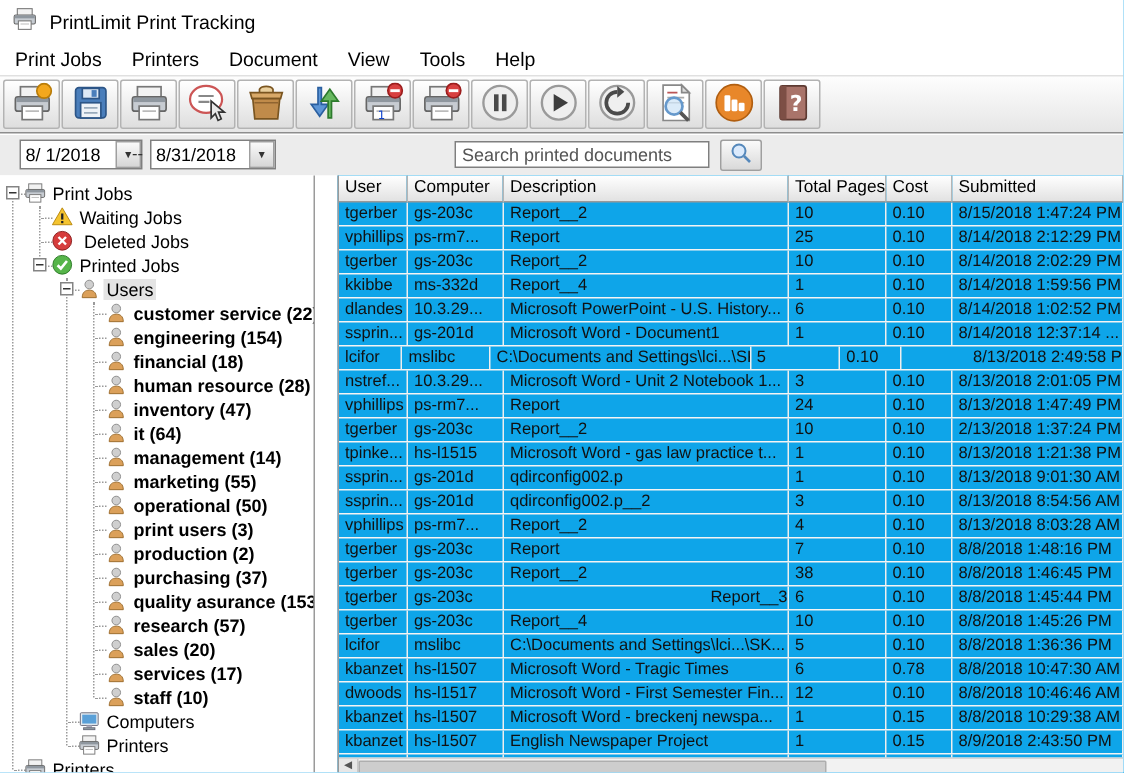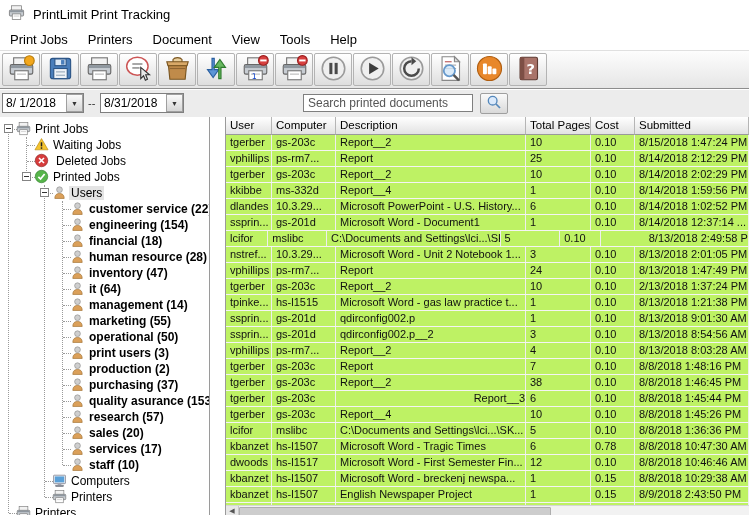--- a/index.html
+++ b/index.html
@@ -17,21 +17,21 @@
   
   .toolbar{position:absolute;top:50px;left:0;right:0;height:39px;background:linear-gradient(#fdfdfd,#e6e6e6);border-top:1px solid #e0e0e0;border-bottom:1px solid #8d8d8d;display:flex;align-items:center;padding-left:2px;box-sizing:border-box;}
   .tbtn{width:38px;height:33px;border:1px solid #b3b3b3;border-radius:2px;background:linear-gradient(#ffffff,#dedede);margin-right:1px;display:flex;align-items:center;justify-content:center;}
   .tbtn svg{width:27px;height:27px;}
 
   
   .filterbar{position:absolute;top:90px;left:0;right:0;height:27px;background:#ececec;}
   .datecombo{position:absolute;top:3px;height:20px;box-sizing:border-box;background:#fff;border:1px solid #7f7f7f;display:flex;align-items:center;font-size:12px;}
   .datecombo .val{flex:1;padding:0 3px;white-space:nowrap;}
   .ddbtn{width:17px;height:18px;background:linear-gradient(#fafafa,#d6d6d6);border:1px solid #9f9f9f;box-sizing:border-box;font-size:7px;display:flex;align-items:center;justify-content:center;color:#333;padding:0;}
-  #date-from{left:2px;width:82px;}
+  #date-from{left:13px;width:82px;}
   #date-to{left:100px;width:84px;}
   .range-sep{position:absolute;left:88px;top:7px;font-size:11px;color:#333;}
   .search-input{position:absolute;left:303px;top:4px;width:170px;height:18px;box-sizing:border-box;border:1px solid #7f7f7f;padding:0 4px;font-size:12px;font-family:inherit;color:#444;}
   .search-input::placeholder{color:#555;opacity:1;}
   .searchbtn{position:absolute;left:480px;top:3px;width:28px;height:21px;background:linear-gradient(#fafafa,#d9d9d9);border:1px solid #9f9f9f;border-radius:2px;display:flex;align-items:center;justify-content:center;padding:0;}
   .searchbtn svg{width:16px;height:16px;}
 
   
   .main{position:absolute;top:117px;left:0;width:749px;height:398px;background:#fff;}
 
@@ -42,21 +42,21 @@
   .tree-label.bold{font-weight:bold;}
   .tree-label.selected{background:#e4e4e4;padding:0 2px;margin-left:-2px;}
   .expander{position:absolute;width:9px;height:9px;top:3px;border:1px solid #848484;background:#fff;box-sizing:border-box;}
   .expander::before{content:'';position:absolute;left:1px;top:3px;width:5px;height:1px;background:#333;}
   .ticon{position:absolute;width:16px;height:16px;top:0;}
   .ticon svg{width:15px;height:15px;}
   .conn{position:absolute;height:1px;width:8px;border-top:1px dotted #9a9a9a;top:8px;}
   .vline{position:absolute;width:1px;border-left:1px dotted #9a9a9a;}
 
   
-  .table-panel{position:absolute;left:225px;top:0;width:524px;height:398px;border-left:1px solid #9a9a9a;box-sizing:border-box;overflow:hidden;background:#bef264;}
+  .table-panel{position:absolute;left:225px;top:0;width:524px;height:398px;border-left:1px solid #9a9a9a;box-sizing:border-box;overflow:hidden;background:#0ea5e9;}
   .thead{display:flex;height:18px;}
   .th{box-sizing:border-box;background:linear-gradient(#ffffff,#e2e2e2);border-right:1px solid #b5b5b5;border-bottom:1px solid #999;font-size:11.5px;padding:2px 0 0 4px;white-space:nowrap;overflow:hidden;color:#000;}
   .tbody{position:absolute;top:18px;left:0;right:0;bottom:10px;overflow:hidden;}
   .tr{display:flex;height:15px;border-bottom:1px solid #f4f4f4;box-sizing:content-box;}
   .td{box-sizing:border-box;font-size:11px;padding-left:4px;white-space:nowrap;overflow:hidden;border-right:1px solid #eee;line-height:15px;color:#111;}
   .hscroll{position:absolute;bottom:0;left:0;right:0;height:10px;background:#f2f2f2;border-top:1px solid #d6d6d6;box-sizing:border-box;}
   .hs-btn{position:absolute;left:0;top:0;width:12px;height:9px;background:#e7e7e7;border-right:1px solid #c9c9c9;font-size:7px;text-align:center;line-height:9px;color:#555;}
   .hs-thumb{position:absolute;left:13px;top:1px;width:310px;height:7px;background:#cdcdcd;border:1px solid #aeaeae;border-radius:1px;}
 </style>
 </head>

